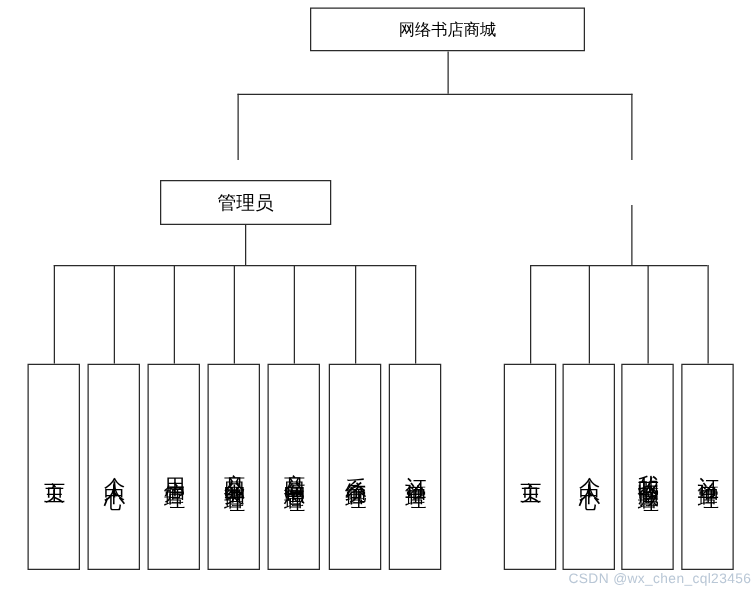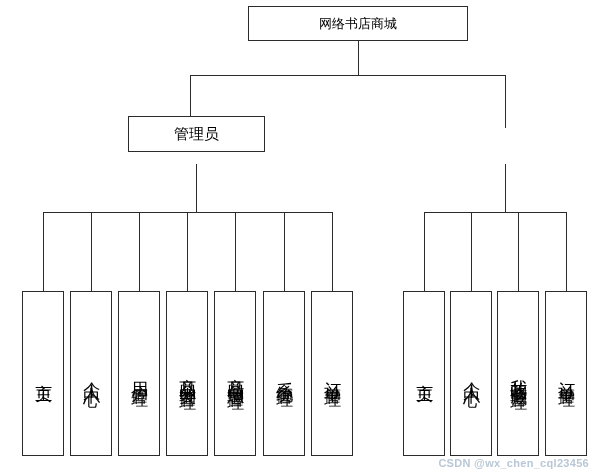--- a/index.html
+++ b/index.html
@@ -36,21 +36,21 @@
 
   .node-root {
     left: 248px;
     top: 6px;
     width: 220px;
     height: 35px;
     font-size: 13px;
   }
 
   .node-branch {
-    top: 116px;
+    top: 144px;
     width: 137px;
     height: 36px;
     font-size: 15px;
   }
   .node-branch.admin { left: 128px; }
   .node-branch.user  { left: 437px; }
 
   
   .node-leaf {
     top: 291px;
@@ -72,28 +72,27 @@
     position: absolute;
     background: #2b2b2b;
     z-index: 1;
   }
   .vline { width: 1px; }
   .hline { height: 1px; }
 
   
   .watermark {
     position: absolute;
-    right: 16px;
+    right: 4px;
     bottom: 2px;
     font-size: 11px;
     color: #b9c7d6;
     letter-spacing: 0.3px;
     z-index: 5;
     white-space: nowrap;
-    font-weight: bold;
   }
 </style>
 </head>
 <body>
 
 <div id="canvas">
 
   <div class="node node-root">
     <span>网络书店商城</span>
   </div>

